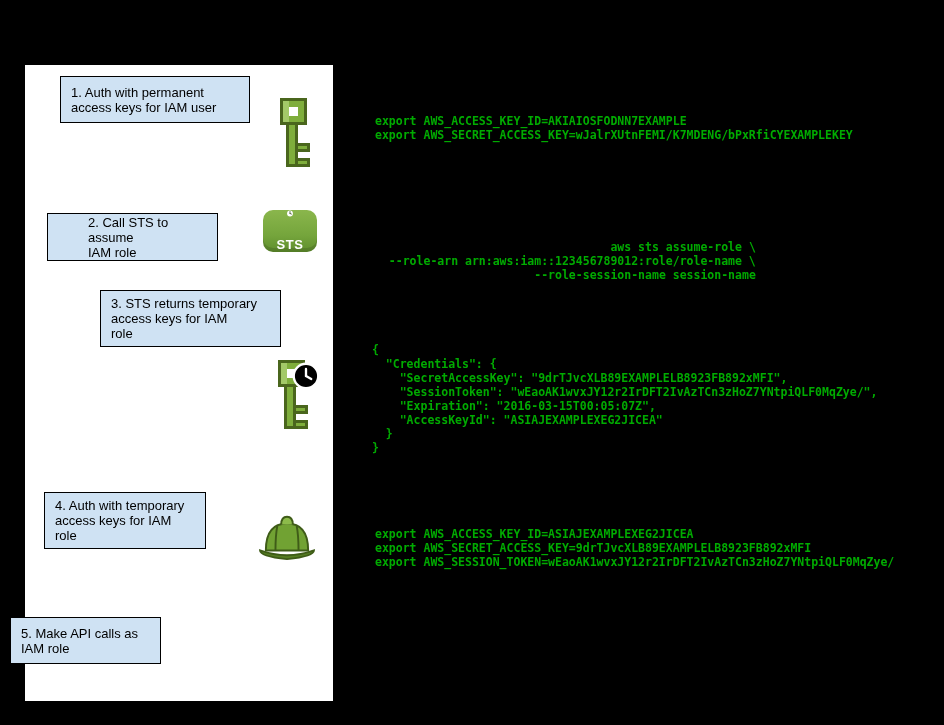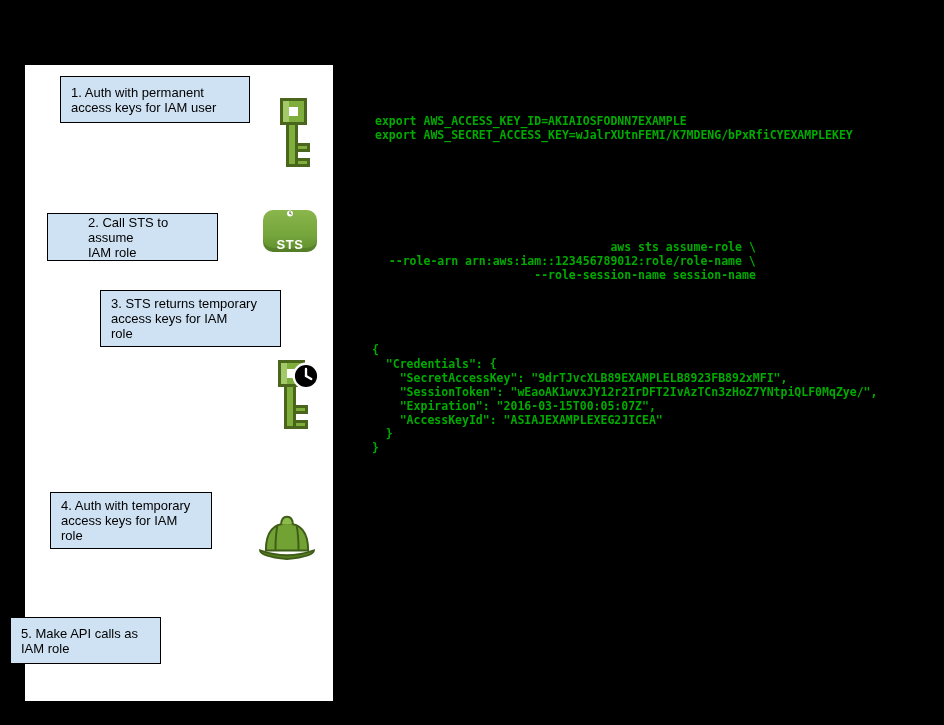--- a/index.html
+++ b/index.html
@@ -103,33 +103,36 @@
   </div>
   <pre class="code" style="left:372px; top:343px;">{
   "Credentials": {
     "SecretAccessKey": "9drTJvcXLB89EXAMPLELB8923FB892xMFI",
     "SessionToken": "wEaoAK1wvxJY12r2IrDFT2IvAzTCn3zHoZ7YNtpiQLF0MqZye/",
     "Expiration": "2016-03-15T00:05:07Z",
     "AccessKeyId": "ASIAJEXAMPLEXEG2JICEA"
   }
 }</pre>
 
-  <div class="step-box" style="left:50px; top:492px; width:162px; height:57px;">
+  <div class="step-box" style="left:44px; top:492px; width:162px; height:57px;">
     <span class="step-label">4. Auth with temporary
 access keys for IAM
 role</span>
   </div>
   <div class="icon" style="left:258px; top:512px;">
     <svg viewBox="0 0 60 52" width="58" height="50">
       <path d="M8 40 Q8 12 30 12 Q52 12 52 40 Z" fill="#71a233" stroke="#3f5c18" stroke-width="2"></path>
       <path d="M24 13 Q24 5 30 5 Q36 5 36 13" fill="#8cbb4a" stroke="#3f5c18" stroke-width="2"></path>
       <path d="M20 14 Q18 24 18 40" stroke="#3f5c18" stroke-width="2" fill="none"></path>
       <path d="M40 14 Q42 24 42 40" stroke="#3f5c18" stroke-width="2" fill="none"></path>
       <path d="M2 40 Q30 50 58 40 Q58 46 30 49 Q2 46 2 40 Z" fill="#557d22" stroke="#3f5c18" stroke-width="2"></path>
     </svg>
   </div>
+  <pre class="code" style="left:375px; top:527px;">export AWS_ACCESS_KEY_ID=ASIAJEXAMPLEXEG2JICEA
+export AWS_SECRET_ACCESS_KEY=9drTJvcXLB89EXAMPLELB8923FB892xMFI
+export AWS_SESSION_TOKEN=wEaoAK1wvxJY12r2IrDFT2IvAzTCn3zHoZ7YNtpiQLF0MqZye/</pre>
 
   <div class="step-box" style="left:10px; top:617px; width:151px; height:47px;">
     <span class="step-label">5. Make API calls as
 IAM role</span>
   </div>
 
 </div>
 
 </body></html>

